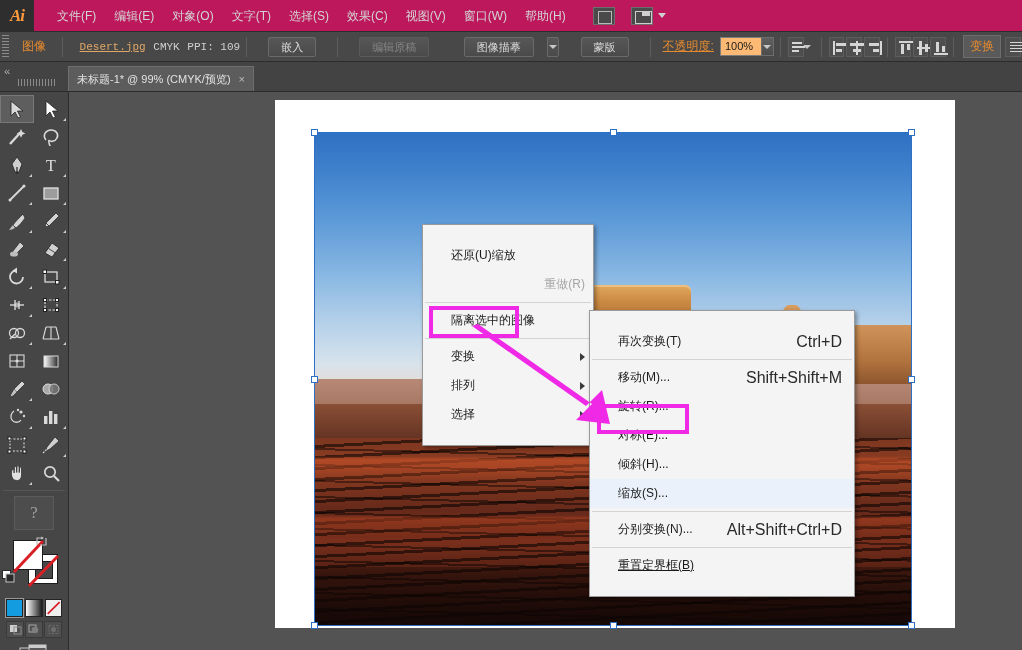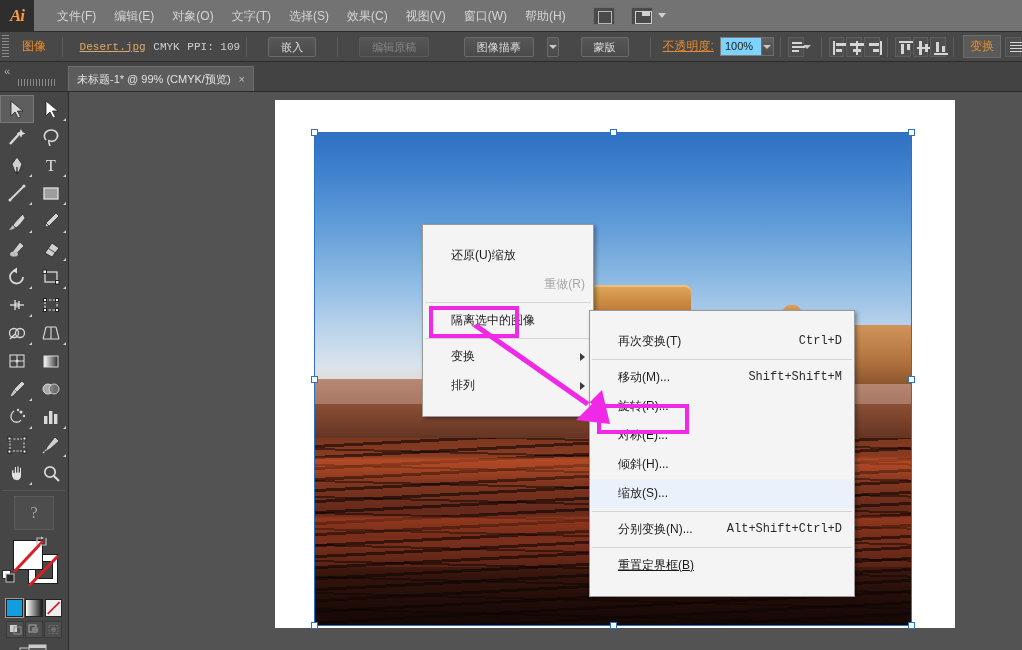--- a/index.html
+++ b/index.html
@@ -7,21 +7,21 @@
     width: 1022px; height: 650px;
     overflow: hidden;
     font-family: "Liberation Sans", sans-serif;
     background: #535353;
   }
   #app { position: relative; width: 1022px; height: 650px; }
 
   
   .menubar {
     position: absolute; left: 0; top: 0; width: 1022px; height: 32px;
-    background: #737373;
+    background: #be185d;
     display: flex; align-items: center;
     border-bottom: 1px solid #2c2c2c;
   }
   .ai-logo {
     width: 34px; height: 32px;
     display: flex; align-items: center; justify-content: center;
     font-family: "Liberation Serif", serif;
     font-weight: bold; font-size: 17px; font-style: italic;
     color: #ff9a3c; letter-spacing: -1px;
     background: #2e2e2e;
@@ -97,21 +97,21 @@
   }
   .tri { width: 0; height: 0;
     border-left: 4px solid transparent; border-right: 4px solid transparent;
     border-top: 4px solid #c8c8c8; }
   .cb-orange {
     font-size: 12px; color: #e58a2e; white-space: nowrap;
     text-decoration: underline; margin-left: 6px;
   }
   .num-field {
     width: 52px; height: 19px; margin-left: 6px;
-    background: #7dd3fc; border: 1px solid #7d7d7d;
+    background: #fdba74; border: 1px solid #7d7d7d;
     font-size: 11px; color: #1a1a1a; padding: 0 4px; line-height: 17px;
     font-family: "Liberation Sans", sans-serif;
   }
   .num-arrow {
     width: 16px; height: 19px; margin-left: -1px;
     background: linear-gradient(to bottom, #606060, #4c4c4c);
     border: 1px solid #6d6d6d;
     display: flex; align-items: center; justify-content: center;
   }
   .align-ico {
@@ -333,21 +333,21 @@
   .ctx-item.hl { background: #eaf1fa; }
   .ctx-sep { height: 1px; background: #d4d4d4; margin: 3px 2px; }
   .ctx-arrow {
     position: absolute; right: 8px; top: 50%; margin-top: -4px;
     width: 0; height: 0;
     border-top: 4px solid transparent; border-bottom: 4px solid transparent;
     border-left: 5px solid #3a3a3a;
   }
   .ctx-shortcut {
     position: absolute; right: 12px; top: 0; height: 29px;
-    line-height: 29px; font-size: 12px; color: #2a2a2a; font-family: Liberation Mono, monospace;
+    line-height: 29px; font-size: 16px; color: #2a2a2a;
   }
   .ctx-underline { text-decoration: underline; }
 
   
   .hl-box {
     position: absolute; border: 4px solid #ef29e6;
     pointer-events: none; z-index: 60;
   }
   .hl-a { left: 429px; top: 306px; width: 90px; height: 32px; }
   .hl-b { left: 597px; top: 404px; width: 92px; height: 30px; }
@@ -782,20 +782,24 @@
       </div>
       <div class="ctx-sep"></div>
       <div class="ctx-item">
         <span>变换</span>
         <span class="ctx-arrow"></span>
       </div>
       <div class="ctx-item">
         <span>排列</span>
         <span class="ctx-arrow"></span>
       </div>
+      <div class="ctx-item">
+        <span>选择</span>
+        <span class="ctx-arrow"></span>
+      </div>
     </div>
   <div class="ctxmenu ctx2" id="ctx2">
       <div class="ctx-item">
         <span>再次变换(T)</span>
         <span class="ctx-shortcut">Ctrl+D</span>
       </div>
       <div class="ctx-sep"></div>
       <div class="ctx-item">
         <span>移动(M)...</span>
         <span class="ctx-shortcut">Shift+Shift+M</span>

